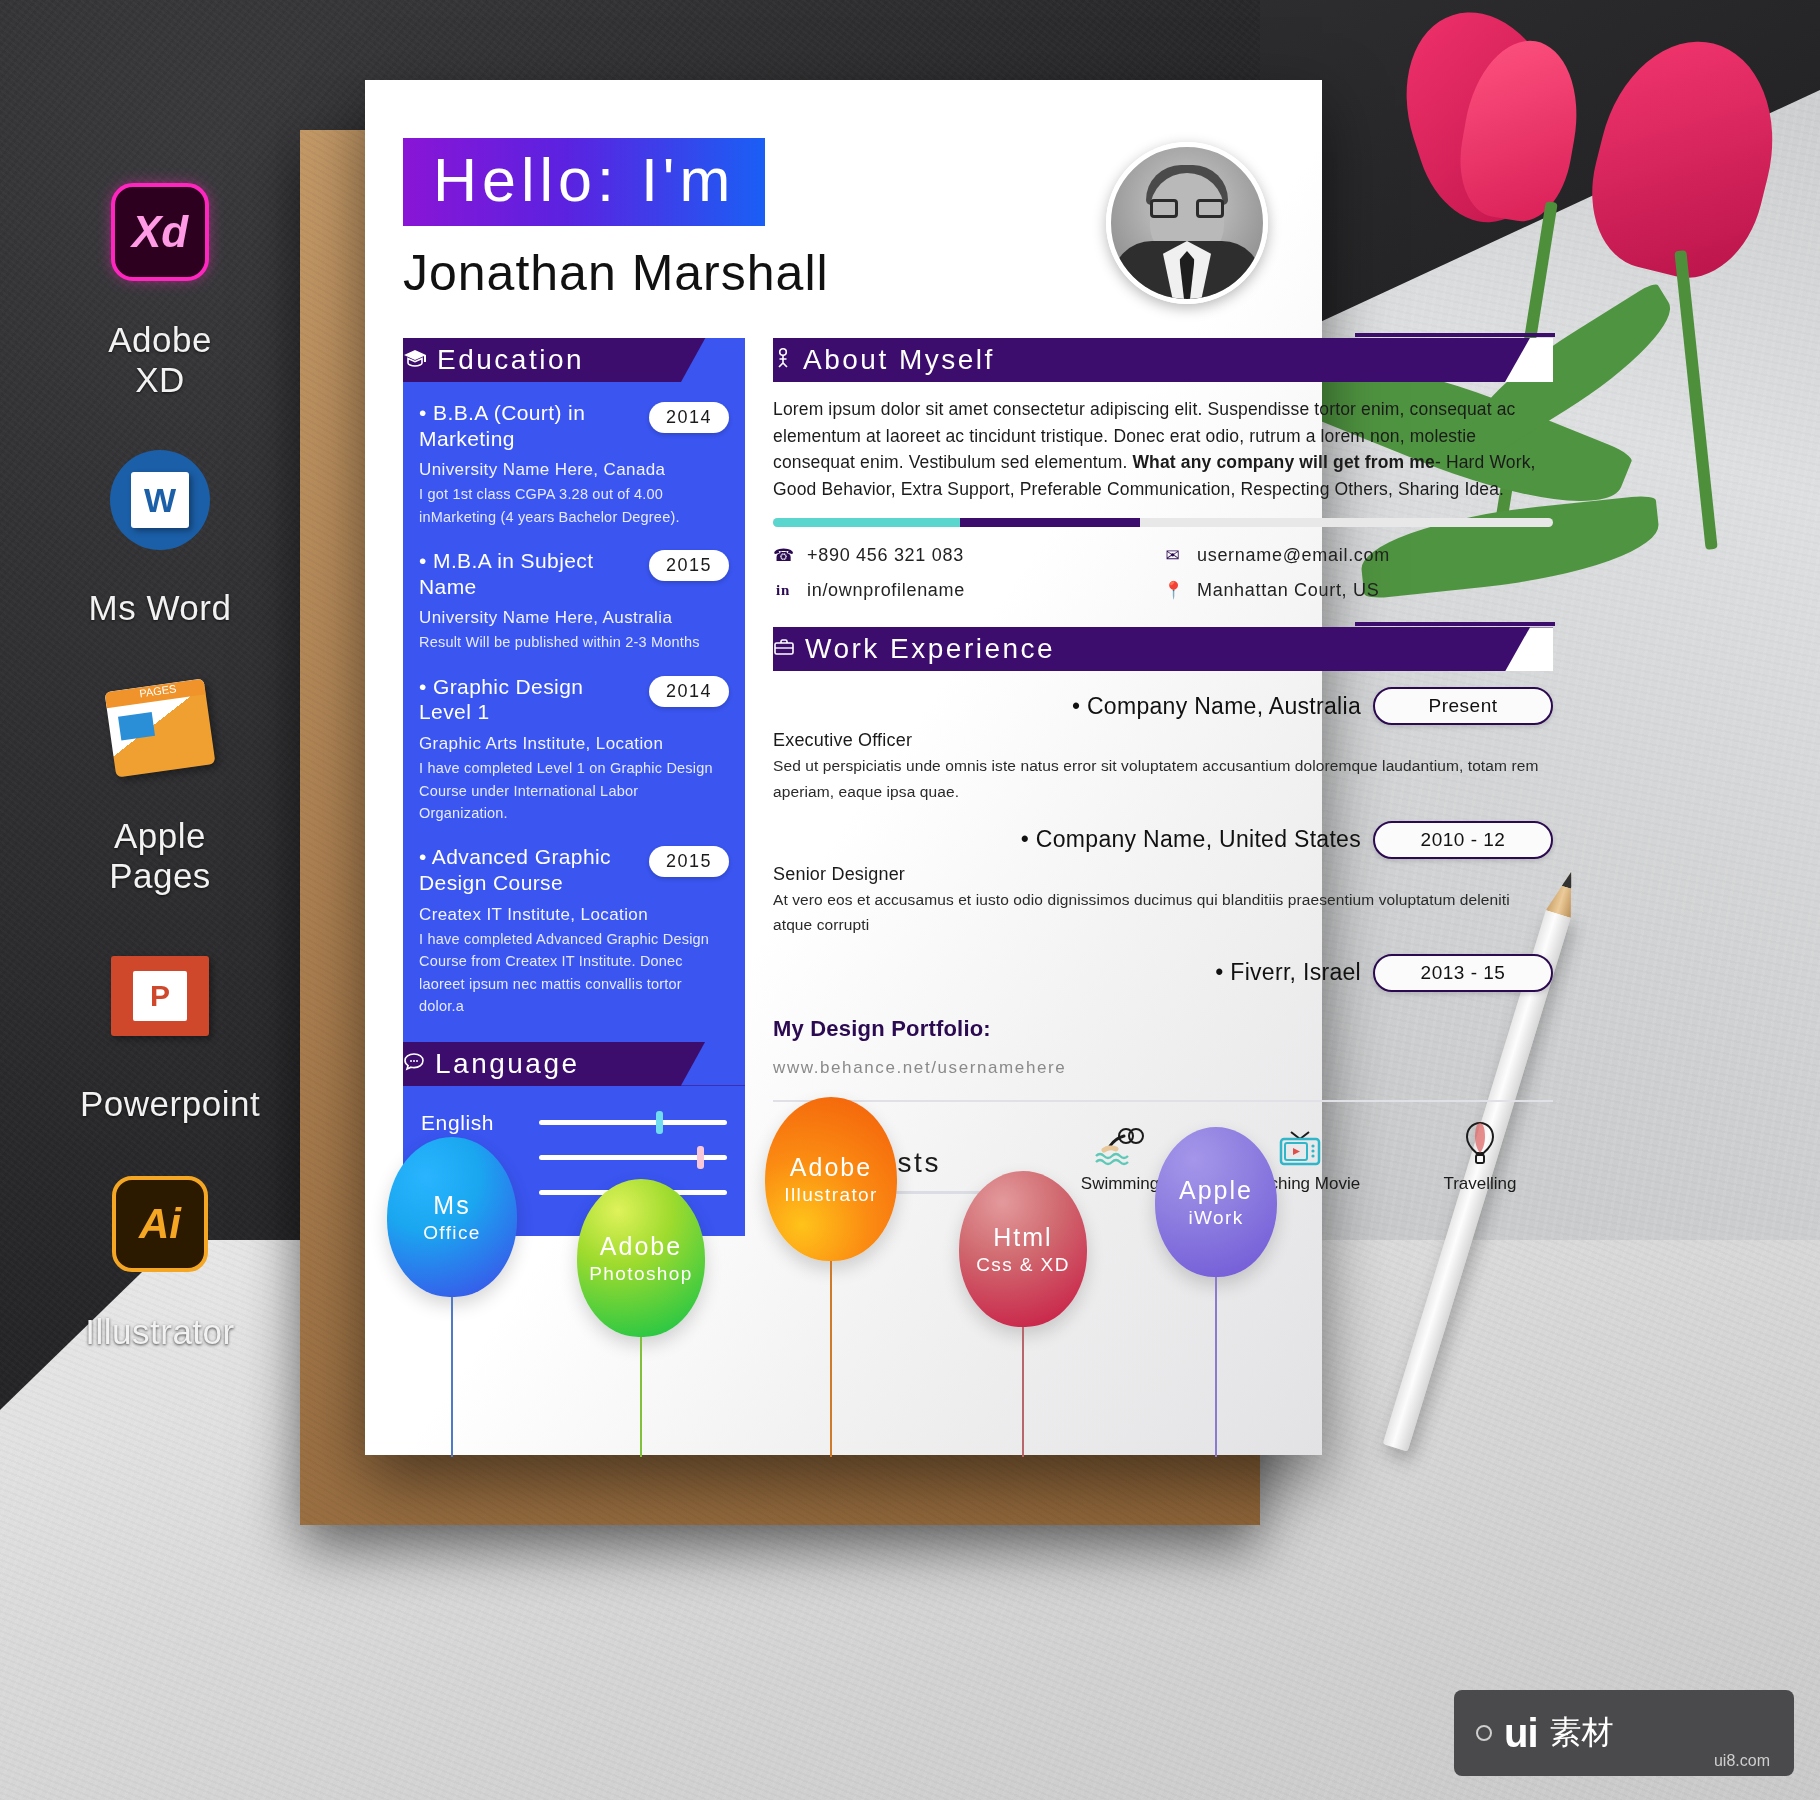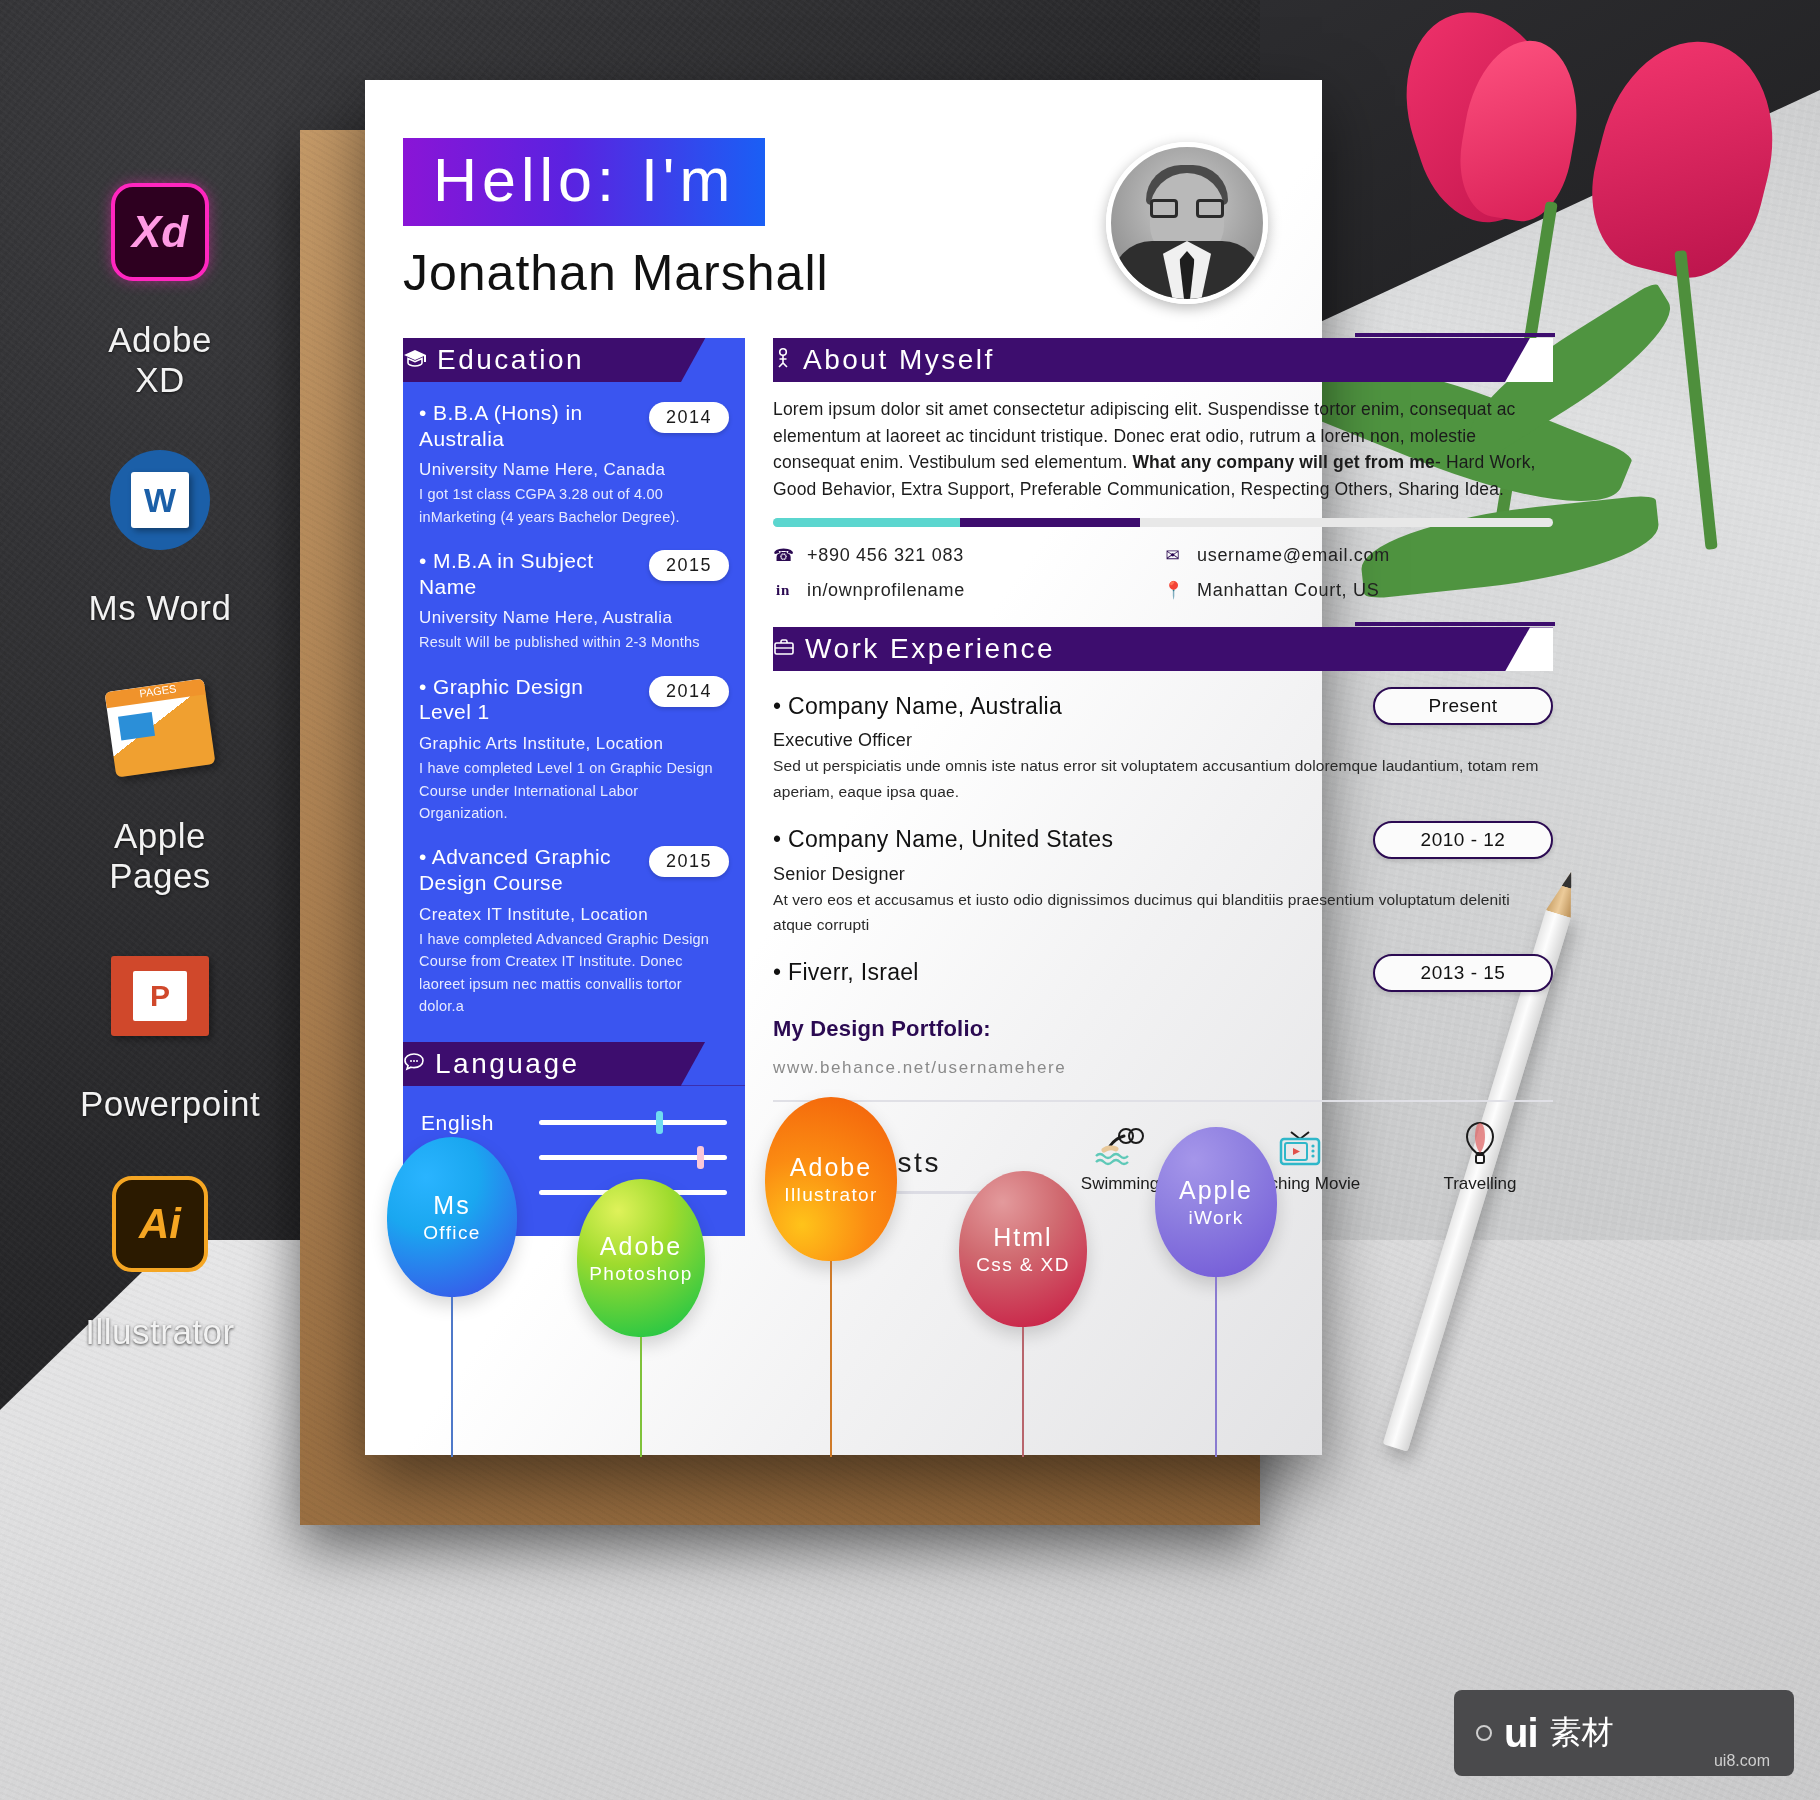--- a/index.html
+++ b/index.html
@@ -252,21 +252,21 @@
     display:grid; grid-template-columns: 1fr 1fr; row-gap:14px; margin-top:18px;
     font-size:18px; color:#222; letter-spacing:.7px; font-weight:300;
   }
   .contact div{ display:flex; align-items:center; gap:14px; }
   .ci{ width:20px; text-align:center; color:#2b0a52; font-size:17px; }
   .ci.li{ font-weight:bold; font-size:15px; font-family:"Liberation Serif",serif; }
 
   
   .work{ margin-top:26px; }
   .job{ margin-top:16px; }
-  .job-head{ display:flex; justify-content:space-between; align-items:center; gap:12px; }
+  .job-head{ display:flex; justify-content:flex-end; align-items:center; gap:12px; }
   .job-title{ font-size:23px; color:#111; letter-spacing:.3px; font-weight:400; }
   .job-pill{
     border:2.5px solid #2b0a52; border-radius:24px; background:#fbfbfb;
     padding:6px 30px; font-size:19px; color:#111; letter-spacing:.5px; white-space:nowrap;
     box-shadow:0 2px 5px rgba(0,0,0,.14); min-width:180px; text-align:center;
   }
   .job-role{ font-size:18px; color:#1a1a1a; margin-top:5px; letter-spacing:.2px; }
   .job-desc{ font-size:15.5px; color:#2a2a2a; line-height:1.65; margin-top:2px; letter-spacing:.1px; font-weight:300; }
 
   .portfolio{ margin-top:24px; }
@@ -436,21 +436,21 @@
                 <path d="M5 10.5V15c0 1.6 3.1 3 7 3s7-1.4 7-3v-4.5l-7 3.2-7-3.2z" fill="none" stroke="#fff" stroke-width="1.6"></path>
               </svg>
           </span>
           <span class="rtitle">Education</span>
           <span class="ribbon-tail-blue"></span>
         </div>
 
         <div class="edu-card">
           <div class="edu-item">
             <div class="edu-row">
-              <div class="edu-title">• B.B.A (Hons) in Australia</div>
+              <div class="edu-title">• B.B.A (Court) in Marketing</div>
               <div class="year-pill">2014</div>
             </div>
             <div class="edu-sub">University Name Here, Canada</div>
             <div class="edu-desc">I got 1st class CGPA 3.28 out of 4.00 inMarketing (4 years Bachelor Degree).</div>
           </div>
           <div class="edu-item">
             <div class="edu-row">
               <div class="edu-title">• M.B.A in Subject Name</div>
               <div class="year-pill">2015</div>
             </div>

